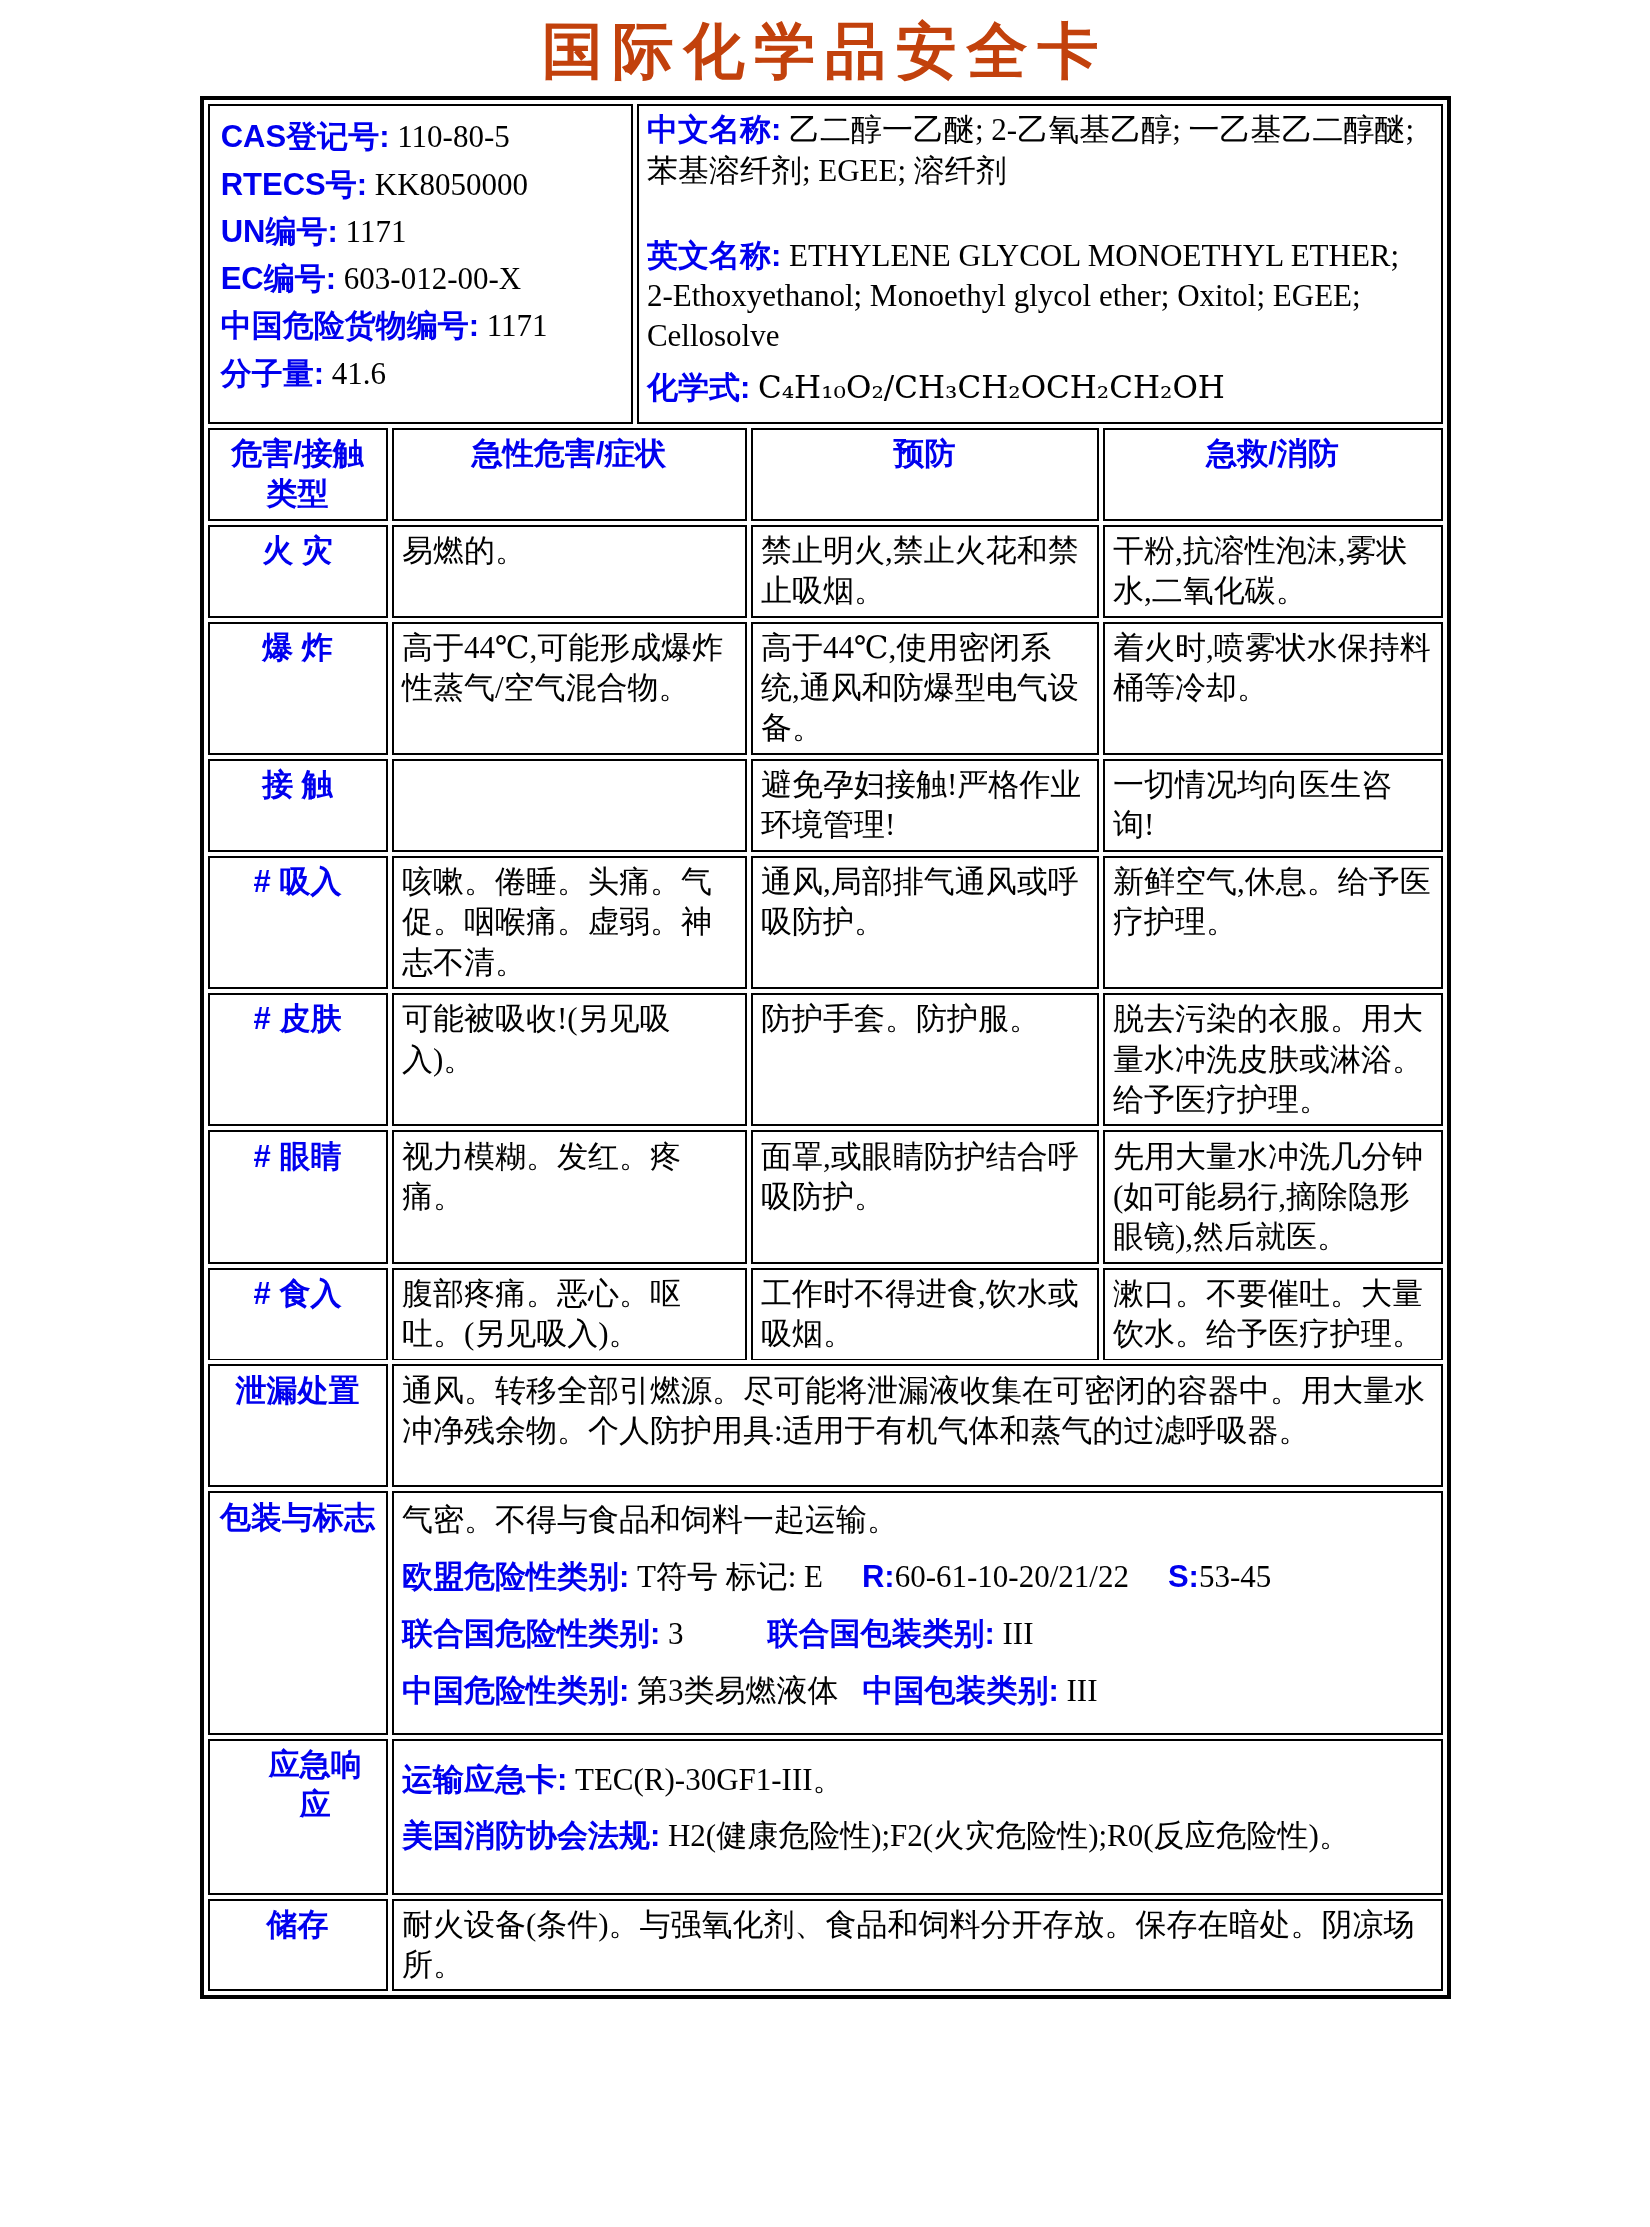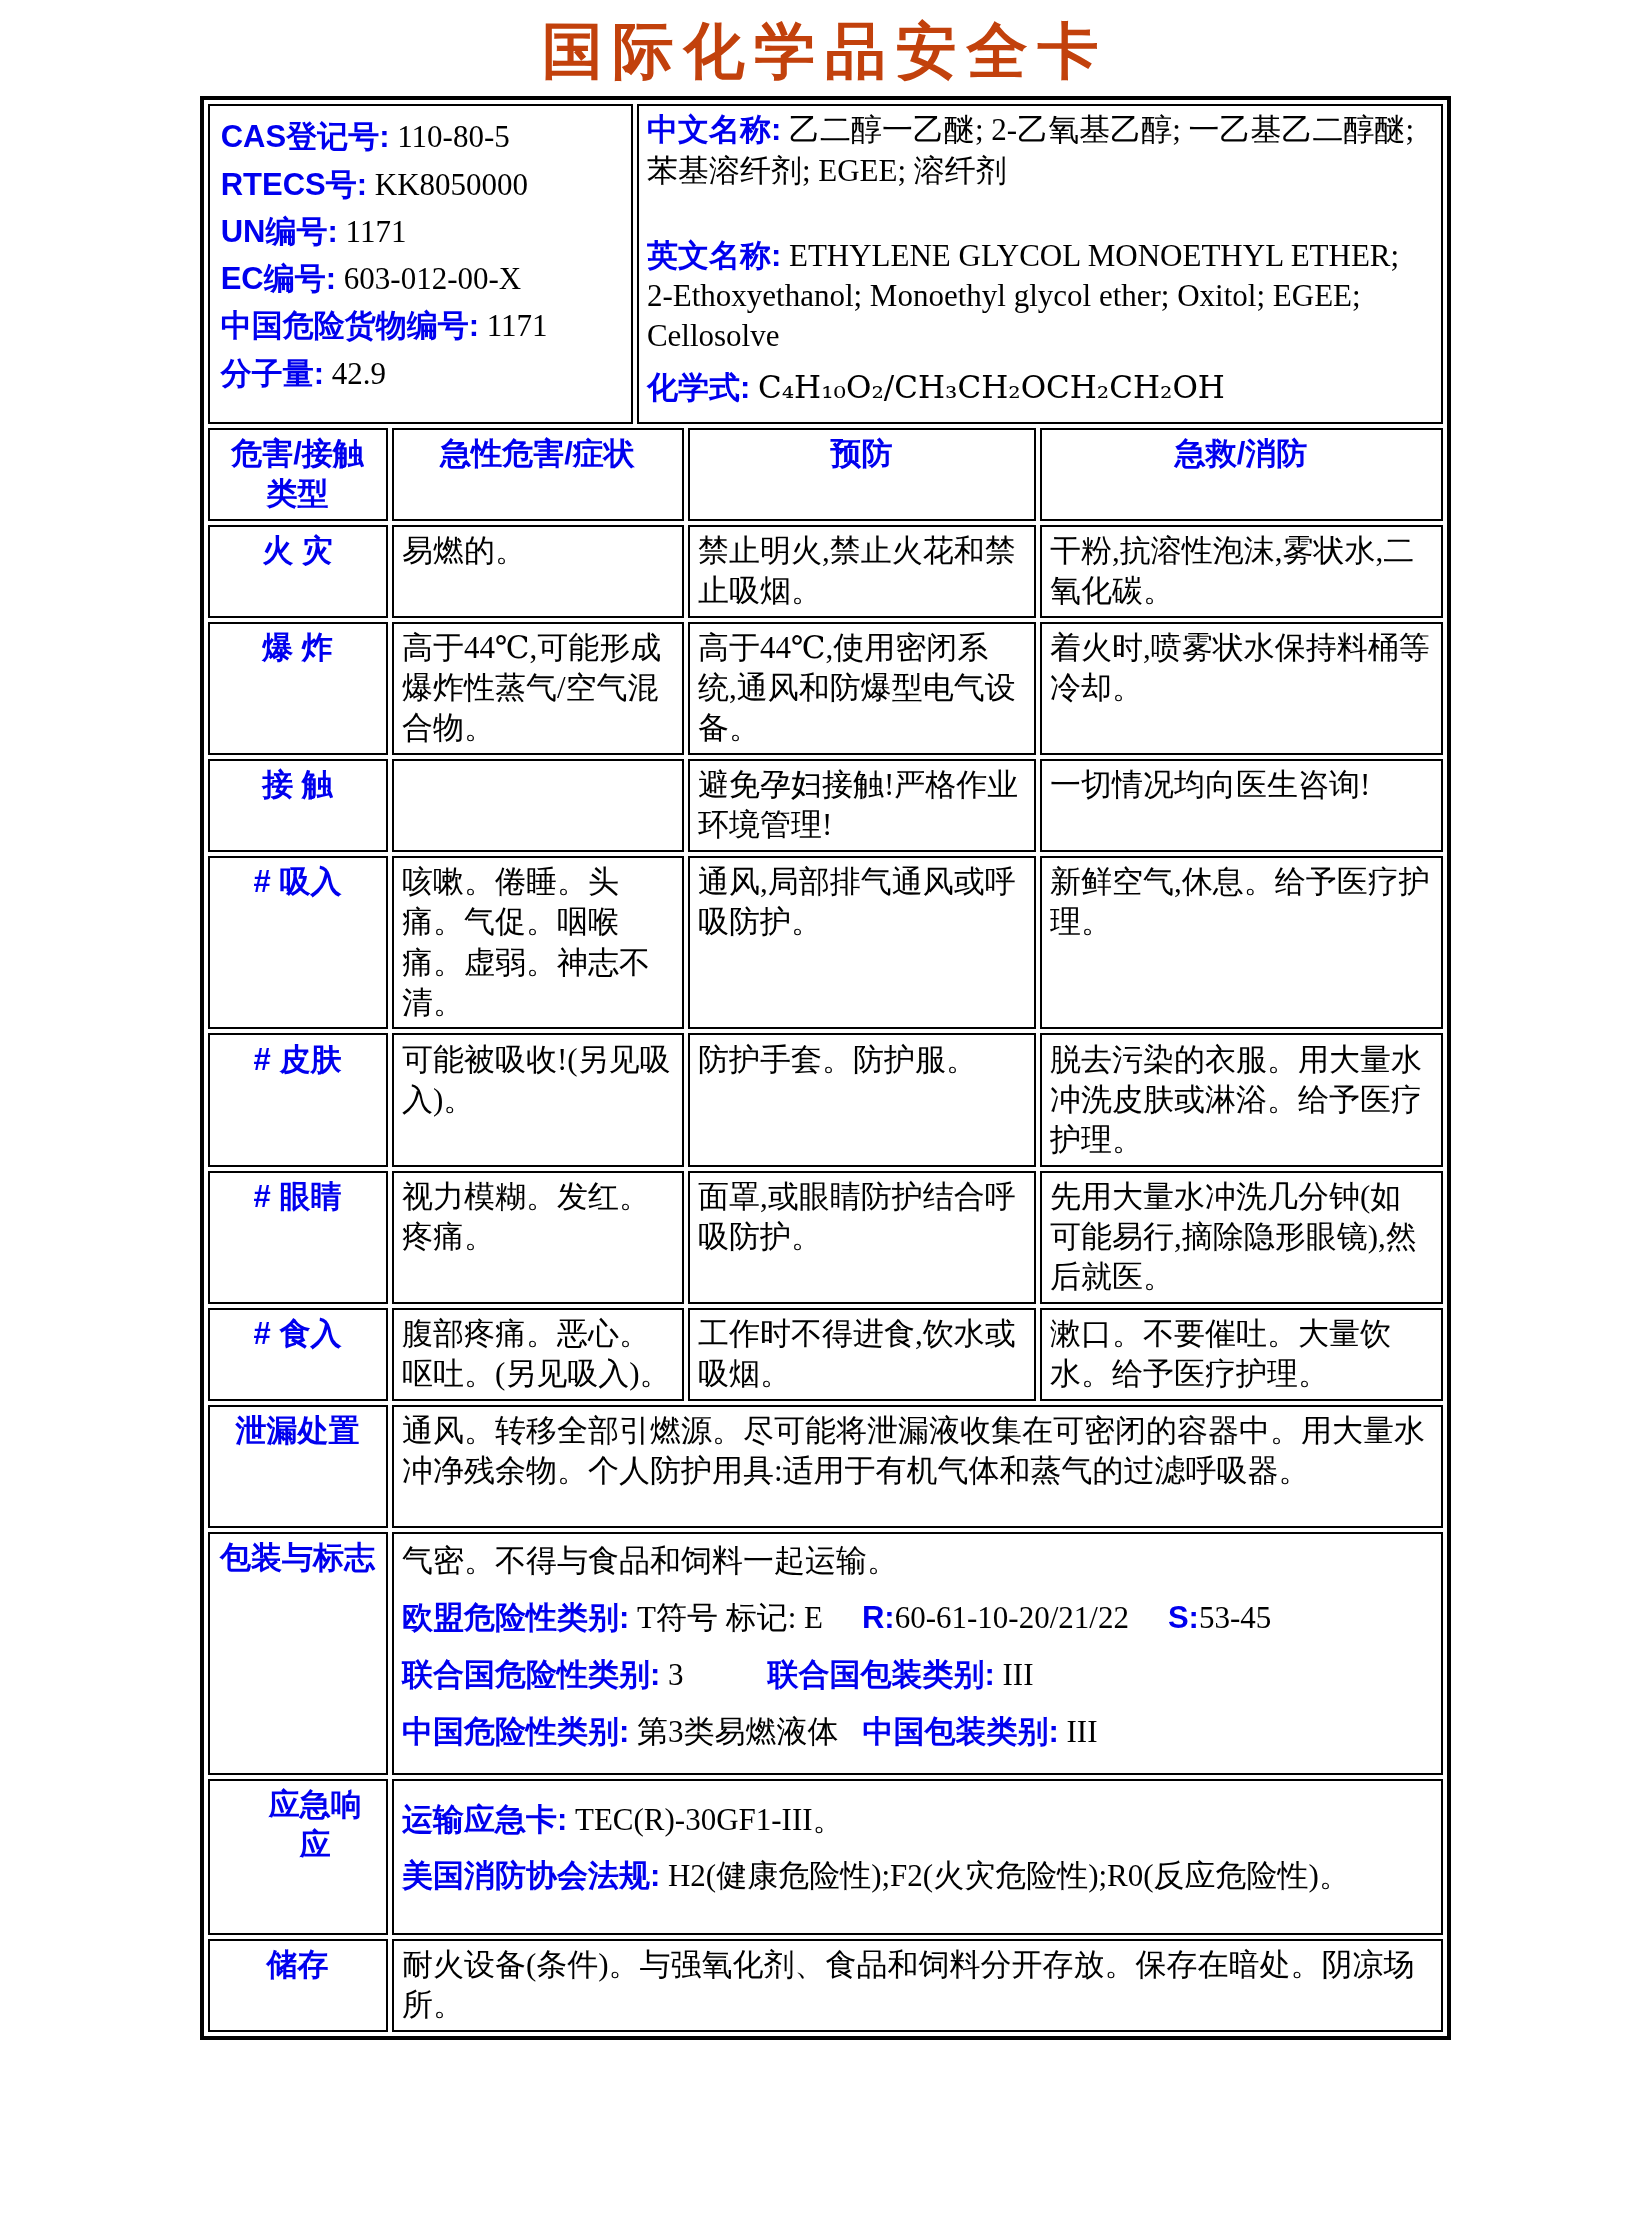--- a/index.html
+++ b/index.html
@@ -70,36 +70,36 @@
 
     <table class="tbl">
       <tbody>
           <tr>
         <td class="info-left">
           <div class="id-line"><span class="blue">CAS登记号:</span> <span class="val">110-80-5</span></div>
           <div class="id-line"><span class="blue">RTECS号:</span> <span class="val">KK8050000</span></div>
           <div class="id-line"><span class="blue">UN编号:</span> <span class="val">1171</span></div>
           <div class="id-line"><span class="blue">EC编号:</span> <span class="val">603-012-00-X</span></div>
           <div class="id-line"><span class="blue">中国危险货物编号:</span> <span class="val">1171</span></div>
-          <div class="id-line"><span class="blue">分子量:</span> <span class="val">42.9</span></div>
+          <div class="id-line"><span class="blue">分子量:</span> <span class="val">41.6</span></div>
         </td>
         <td class="info-right">
           <p class="name-para cn"><span class="blue">中文名称:</span> <span>乙二醇一乙醚; 2-乙氧基乙醇; 一乙基乙二醇醚; 苯基溶纤剂; EGEE; 溶纤剂</span></p>
           <p class="name-para"><span class="blue">英文名称:</span> <span>ETHYLENE GLYCOL MONOETHYL ETHER; 2-Ethoxyethanol; Monoethyl glycol ether; Oxitol; EGEE; Cellosolve</span></p>
           <p class="name-para"><span class="blue">化学式:</span> <span class="formula">C₄H₁₀O₂/CH₃CH₂OCH₂CH₂OH</span></p>
         </td>
       </tr>
     </tbody>
       </table>
 
     <table class="tbl">
       <tbody>
           <tr>
         <td class="label-cell head-cell" style="width:180px;">危害/接触类型</td>
-        <td class="label-cell head-cell" style="width:292px;">急性危害/症状</td>
+        <td class="label-cell head-cell" style="width:355px;">急性危害/症状</td>
         <td class="label-cell head-cell" style="width:348px;">预防</td>
         <td class="label-cell head-cell">急救/消防</td>
       </tr>
       <tr>
         <td class="label-cell" style="height:78px;">火 灾</td>
         <td class="content-cell">易燃的。</td>
         <td class="content-cell">禁止明火,禁止火花和禁止吸烟。</td>
         <td class="content-cell">干粉,抗溶性泡沫,雾状水,二氧化碳。</td>
       </tr>
       <tr>

